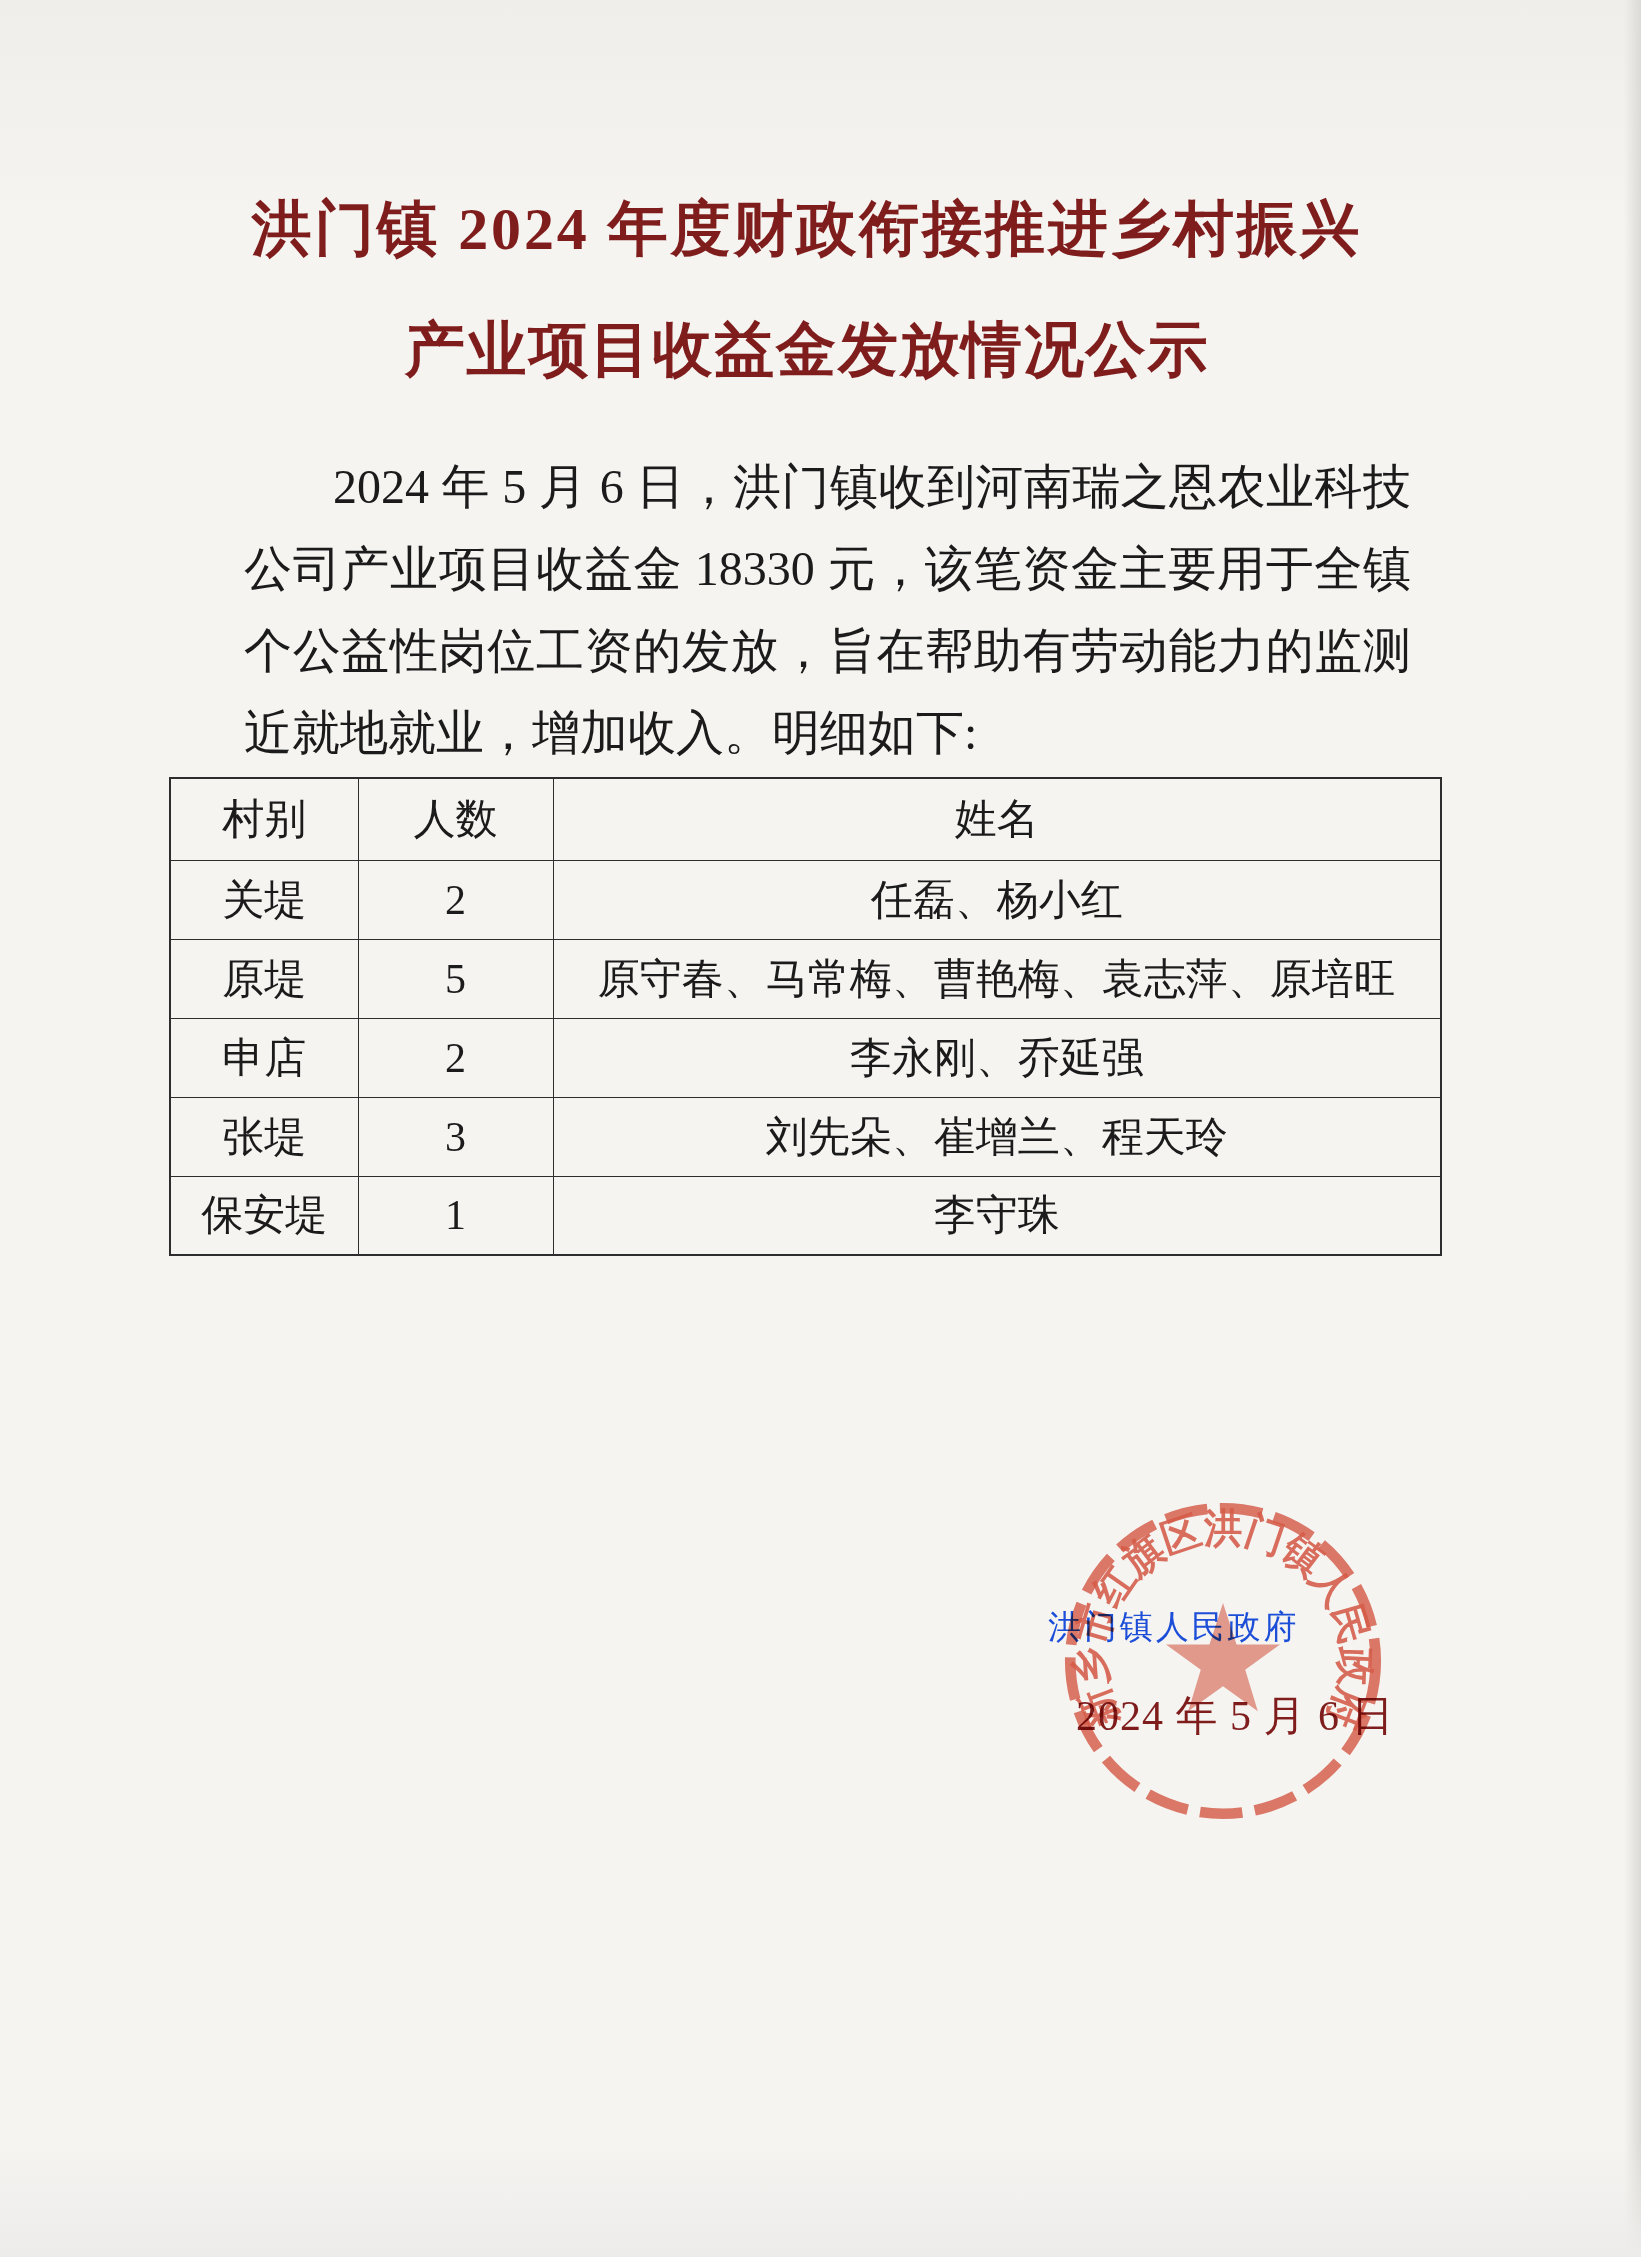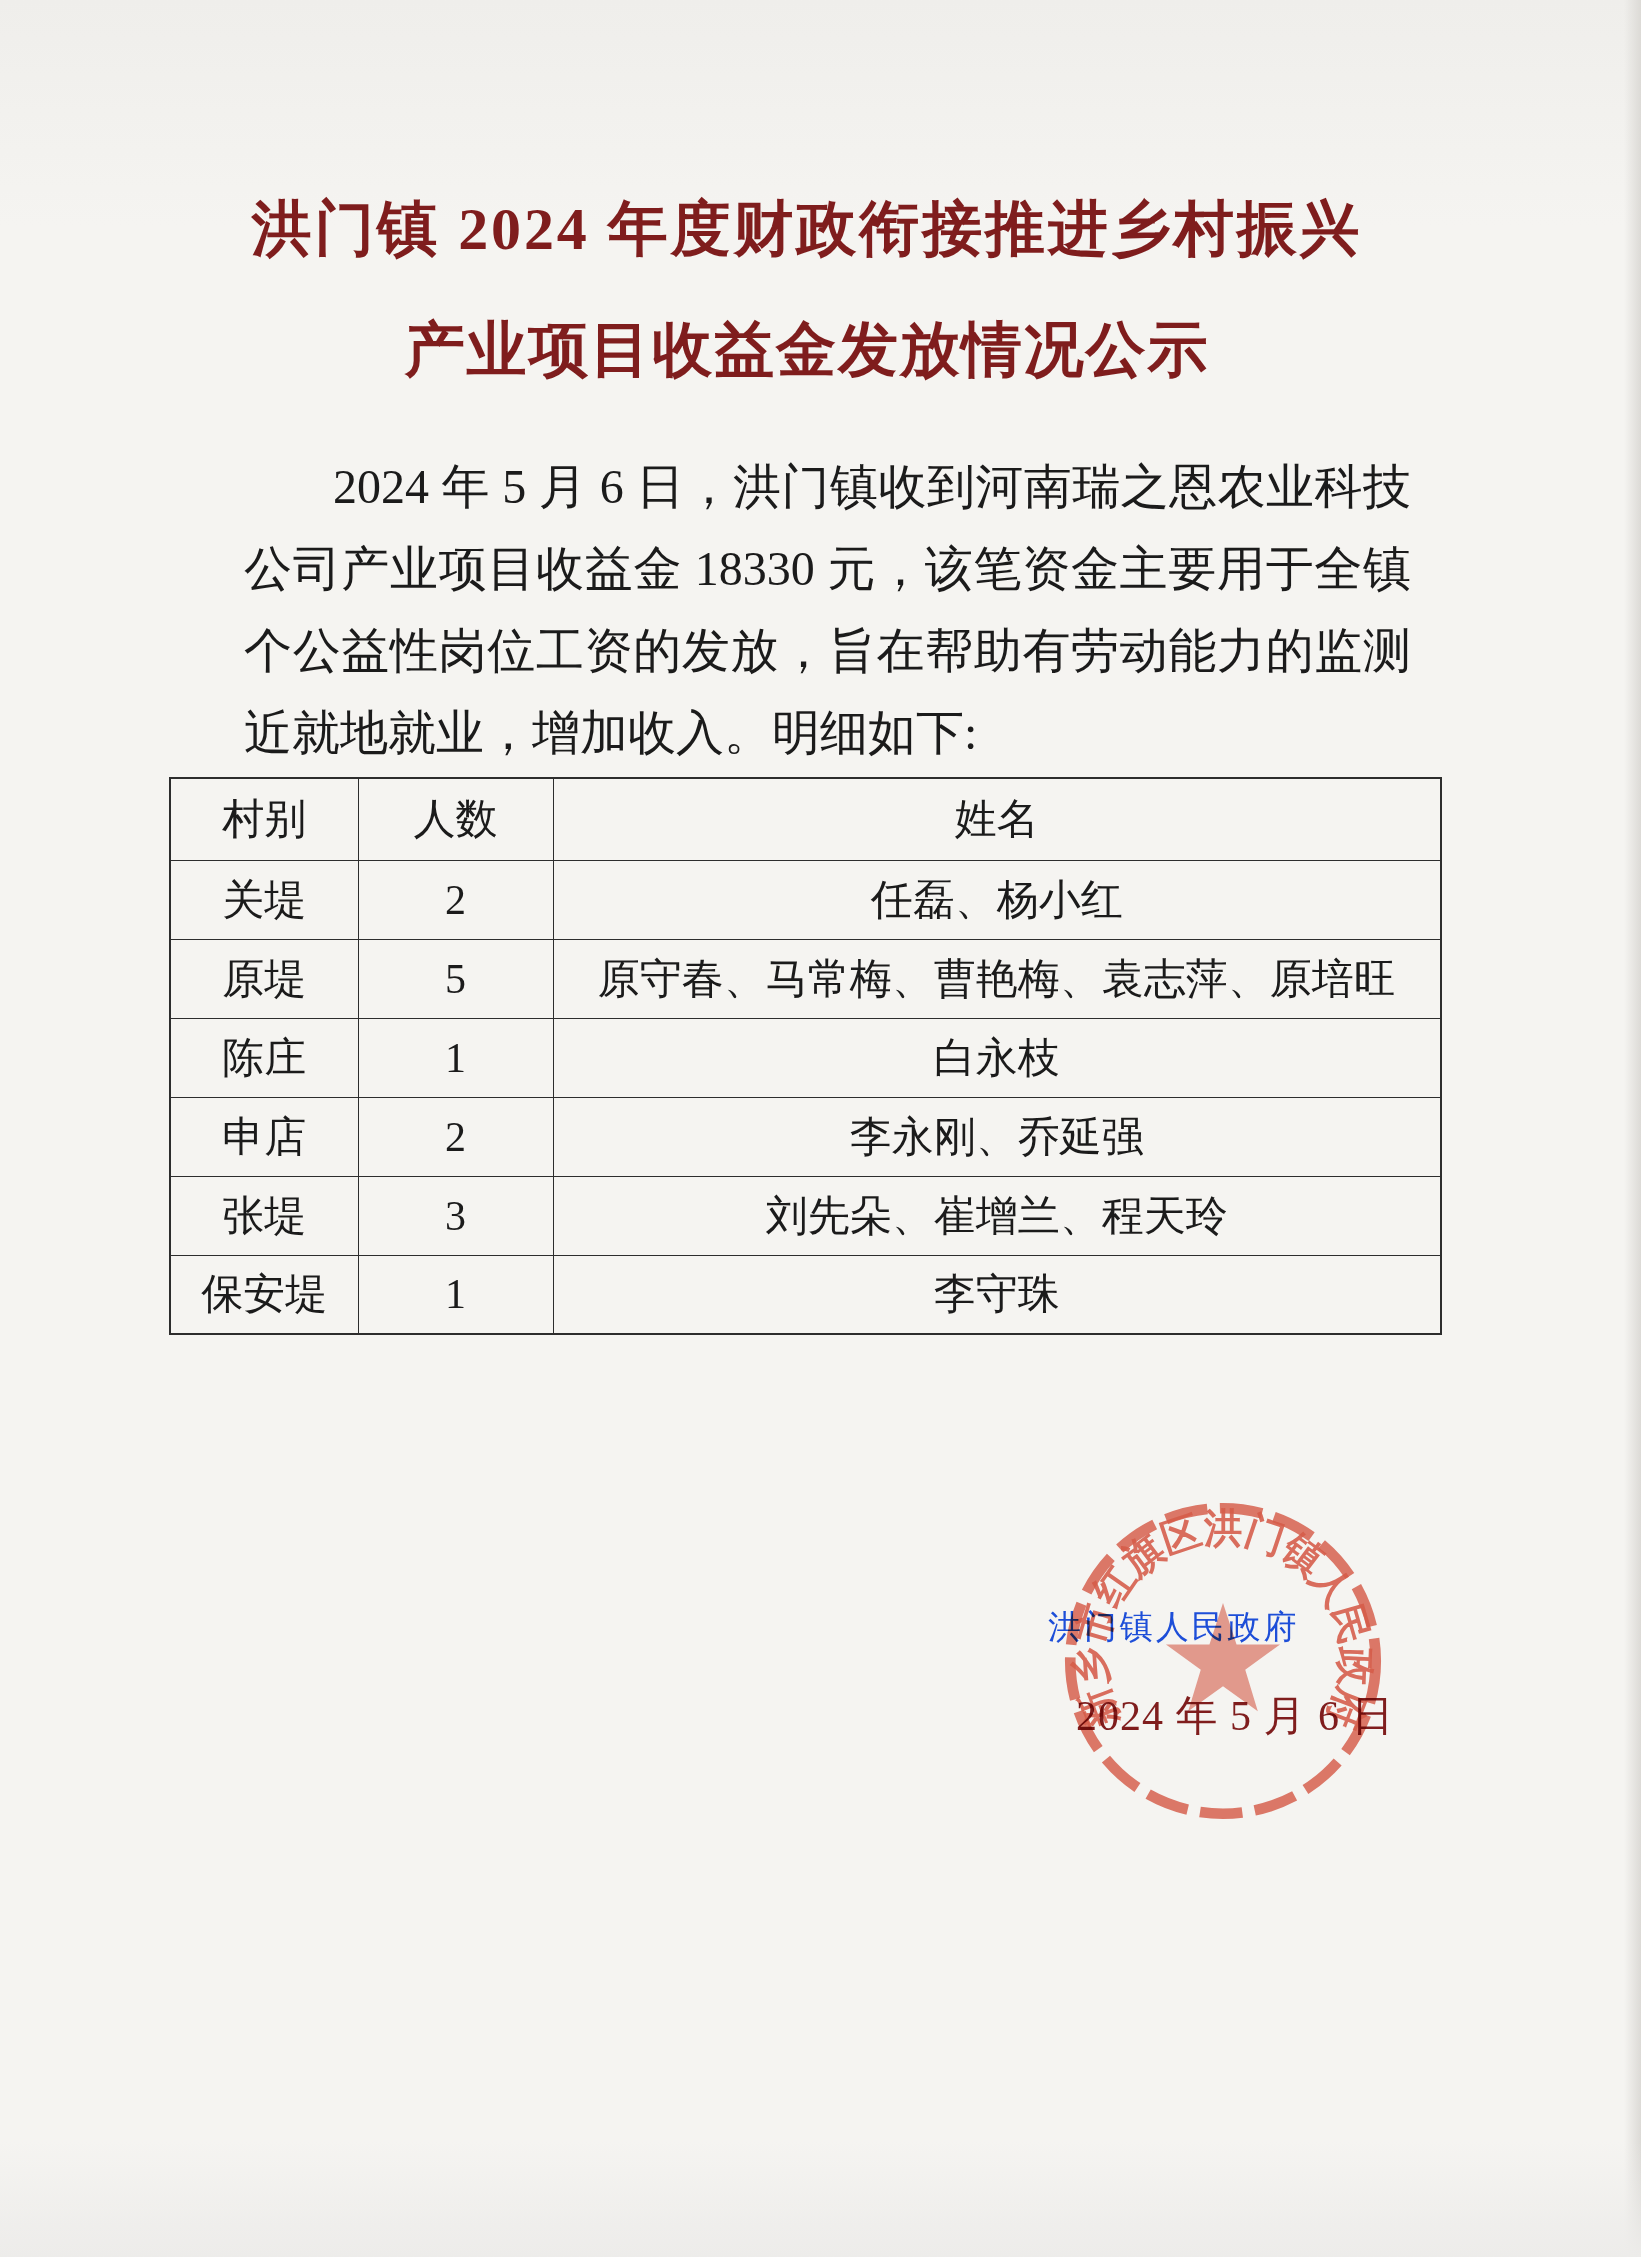--- a/index.html
+++ b/index.html
@@ -95,25 +95,20 @@
       <td>关堤</td>
       <td>2</td>
       <td>任磊、杨小红</td>
     </tr>
     <tr>
       <td>原堤</td>
       <td>5</td>
       <td>原守春、马常梅、曹艳梅、袁志萍、原培旺</td>
     </tr>
     <tr>
-      <td>陈庄</td>
-      <td>1</td>
-      <td>白永枝</td>
-    </tr>
-    <tr>
       <td>申店</td>
       <td>2</td>
       <td>李永刚、乔延强</td>
     </tr>
     <tr>
       <td>张堤</td>
       <td>3</td>
       <td>刘先朵、崔增兰、程天玲</td>
     </tr>
     <tr>

